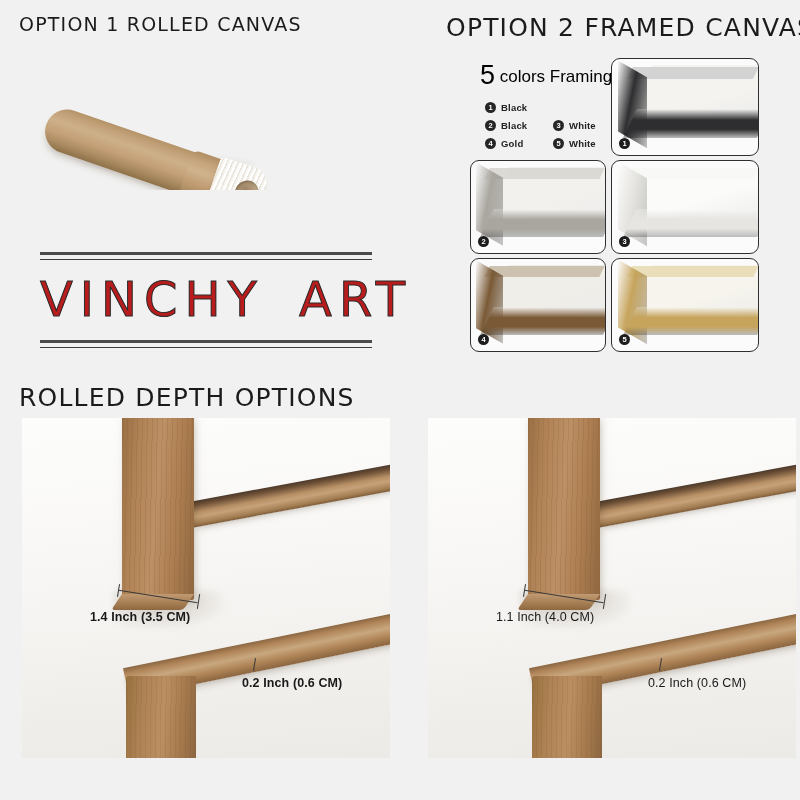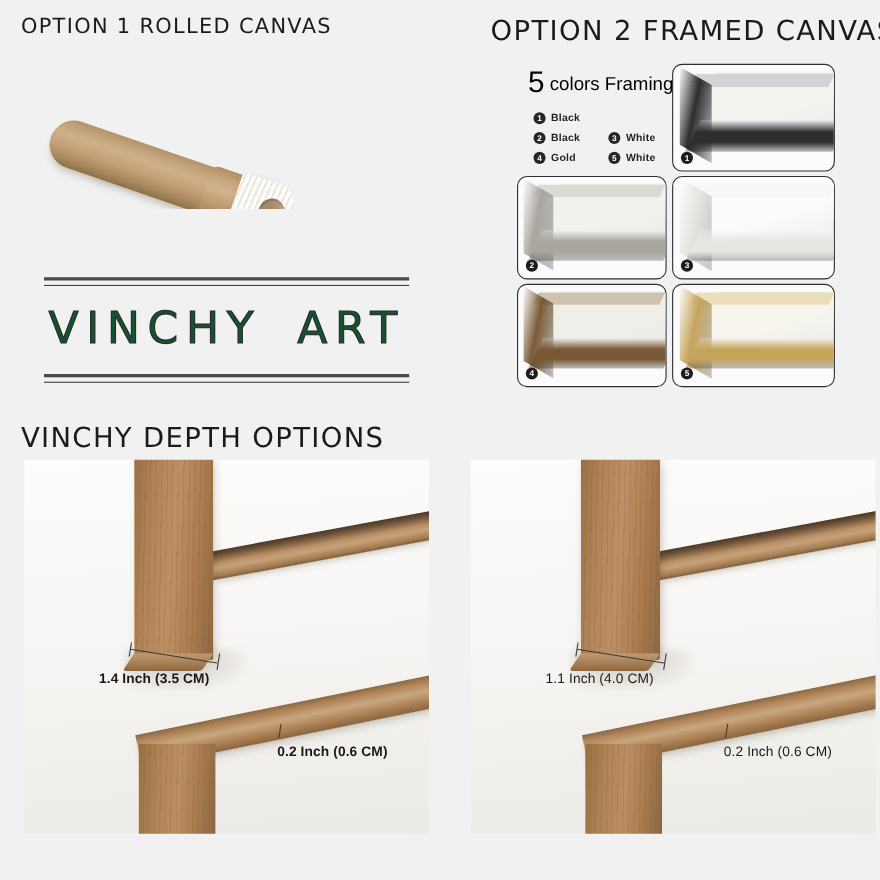--- a/index.html
+++ b/index.html
@@ -118,24 +118,24 @@
     margin-top: 4px;
     background: #3c3c3c;
   }
   #logo-text {
     position: absolute;
     left: 0; right: 0;
     top: 50%;
     transform: translateY(-52%);
     text-align: center;
     font-family: "DejaVu Sans", sans-serif;
-    font-size: 40px;
+    font-size: 48px;
     font-weight: 400;
     letter-spacing: 7px;
-    color: #14532d;
+    color: #b91c1c;
     -webkit-text-stroke: 1px #2d2d2d;
     text-shadow:
       0 0 0 #2d2d2d,
       0 -8px 0 rgba(0,0,0,0);
     white-space: nowrap;
   }
   #logo-text .gap { letter-spacing: 20px; }
 
   
   #framing-panel {
@@ -344,21 +344,21 @@
     color: #191919;
     white-space: nowrap;
     letter-spacing: .1px;
   }
   .dim-depth-line { left: 96px; top: 178px; width: 80px; transform: rotate(9deg); }
   .dim-depth-t1   { left: 96px; top: 166px; height: 13px; transform: rotate(9deg); }
   .dim-depth-t2   { left: 176px; top: 176px; height: 15px; transform: rotate(9deg); }
   .dim-depth-label{ left: 68px; top: 192px; }
 
   .dim-thick-tick { left: 232px; top: 240px; height: 13px; transform: rotate(9deg); }
-  .dim-thick-label{ left: 230px; top: 258px; }
+  .dim-thick-label{ left: 220px; top: 258px; }
 </style>
 </head>
 <body>
 
 <div id="page">
 
   <div class="section-heading" id="heading-opt1">OPTION 1 ROLLED CANVAS</div>
 
   <div id="rolled-photo">
     <div class="tube-shadow"></div>
@@ -465,21 +465,21 @@
       <div class="corner-art">
         <div class="corner-canvas" style="background: linear-gradient(160deg, rgb(246, 244, 236) 0%, rgb(246, 244, 236) 55%, rgba(0, 0, 0, 0.06) 100%);"></div>
         <div class="corner-inner-lip" style="background: rgb(232, 219, 180);"></div>
         <div class="corner-left-rail" style="background: linear-gradient(100deg, rgba(255, 255, 255, 0.28) 0%, rgb(198, 164, 92) 45%, rgba(0, 0, 0, 0.22) 100%);"></div>
         <div class="corner-front-rail" style="background: linear-gradient(rgba(255, 255, 255, 0.22) 0%, rgb(198, 164, 92) 38%, rgb(198, 164, 92) 70%, rgba(0, 0, 0, 0.25) 100%);"></div>
       </div>
       <span class="cell-badge">5</span>
     </div>
   </div>
 
-  <div class="section-heading" id="heading-depth">VINCHY DEPTH OPTIONS</div>
+  <div class="section-heading" id="heading-depth">ROLLED DEPTH OPTIONS</div>
 
   <div class="depth-photo" id="depth-left">
     <div class="wall-shadow"></div>
     <div class="wood-rail-upper"></div>
     <div class="wood-vert"></div>
     <div class="wood-vert-base"></div>
     <div class="wood-rail-lower"></div>
     <div class="wood-vert-lower"></div>
 
     <div class="dim-tick dim-depth-t1"></div>

